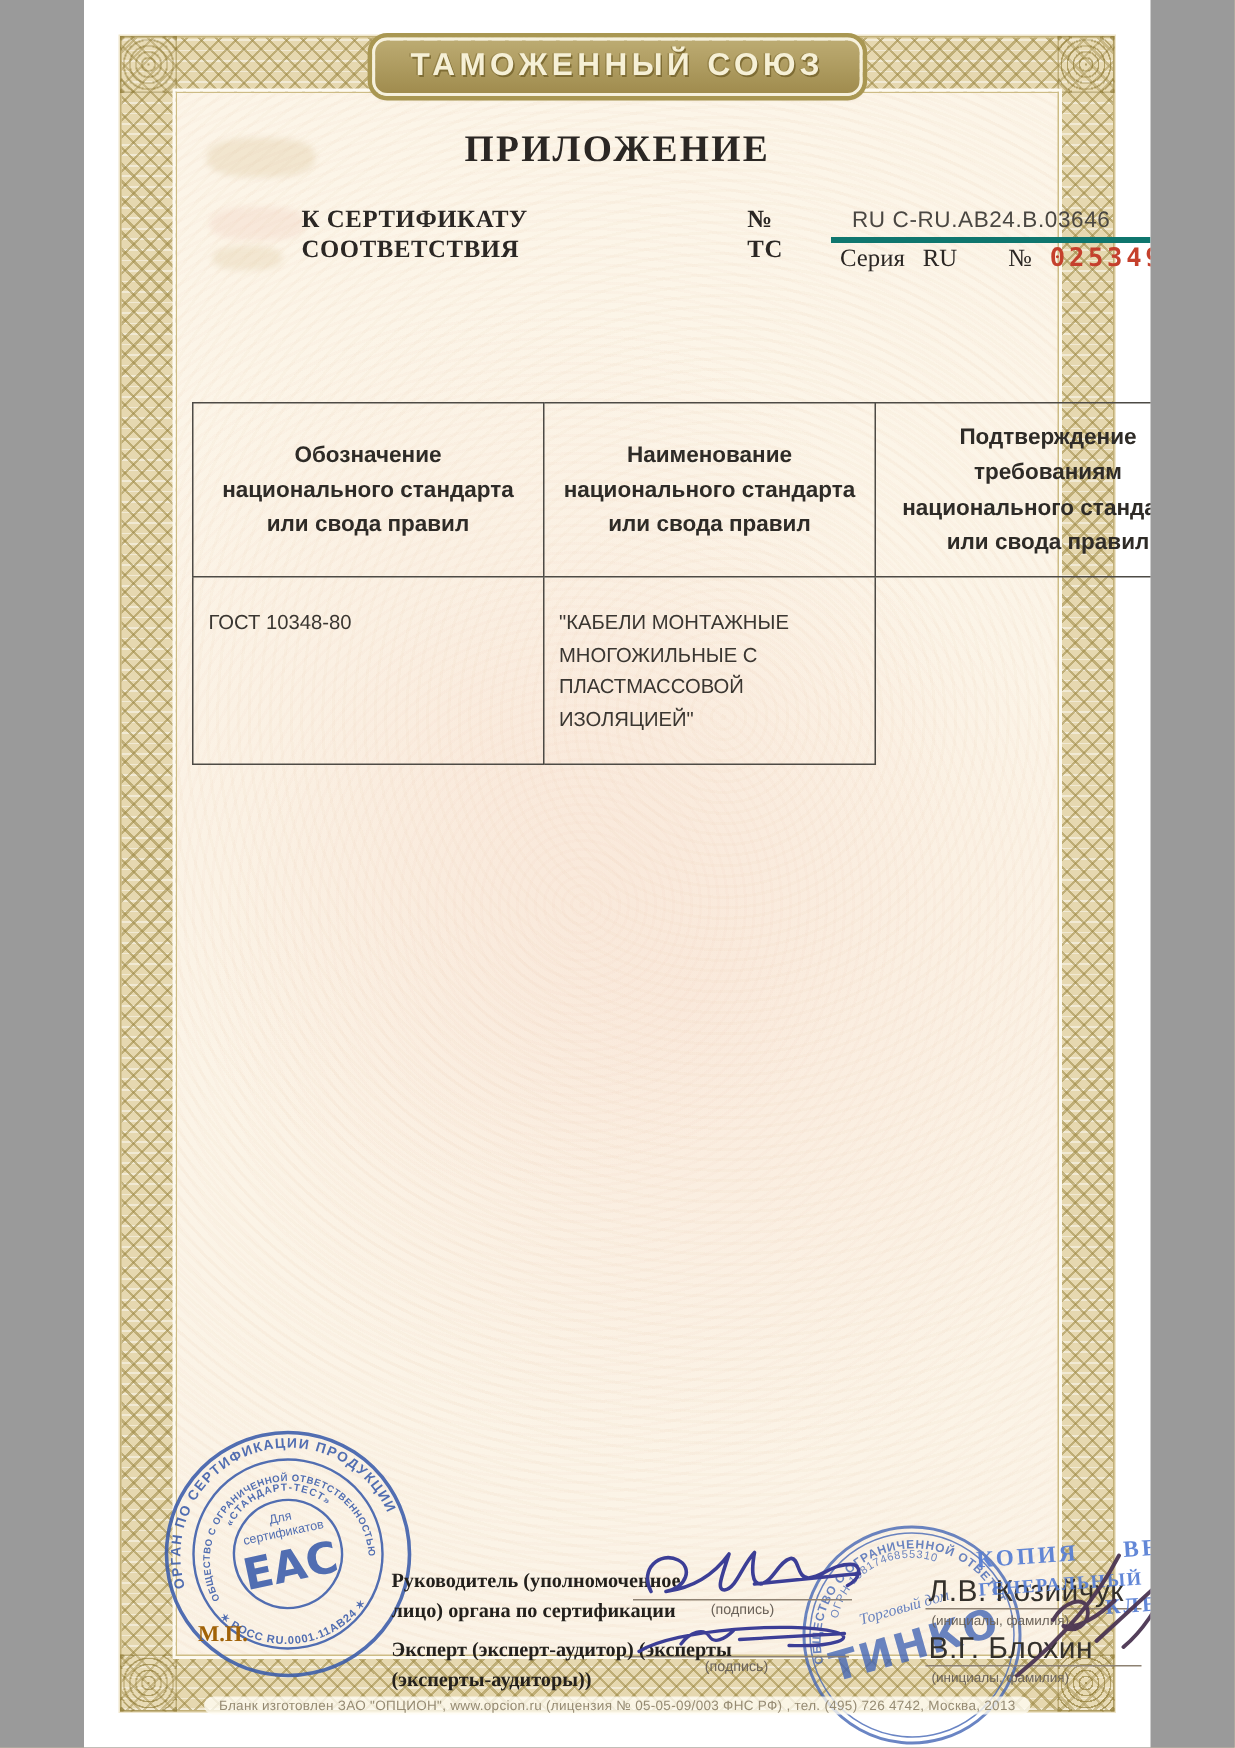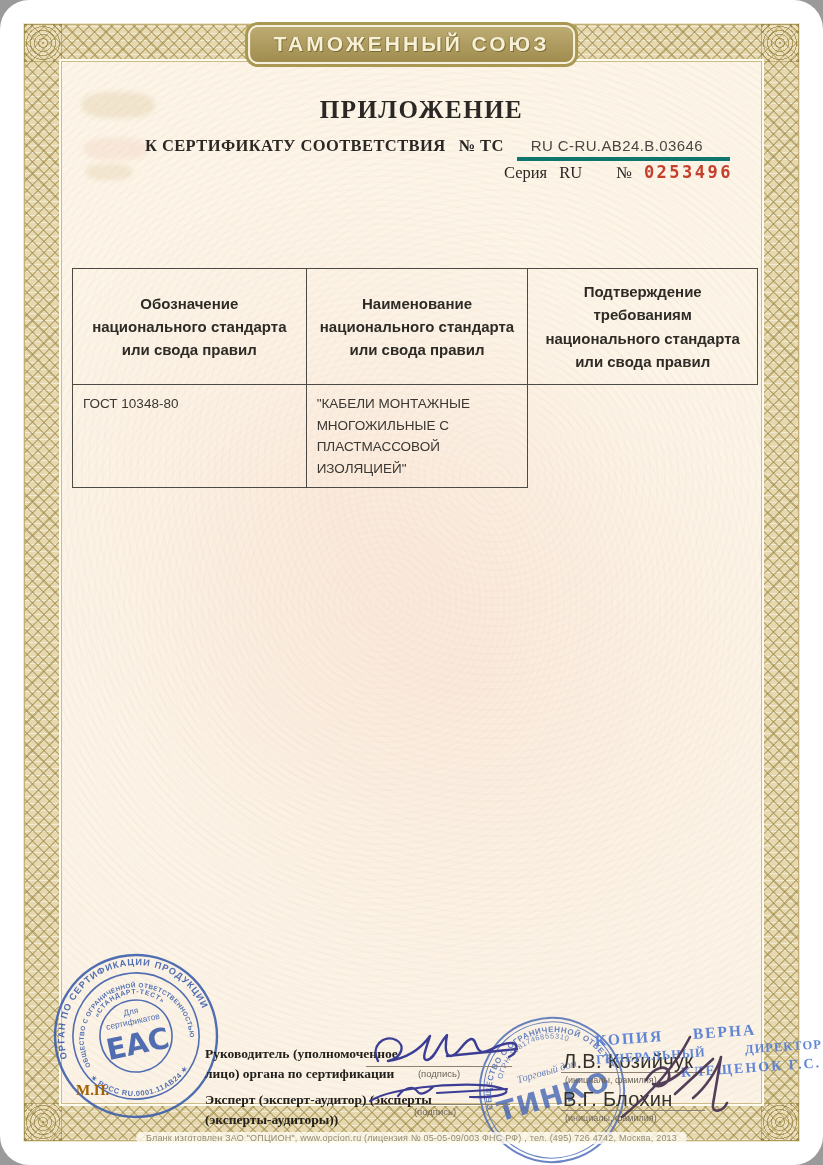--- a/index.html
+++ b/index.html
@@ -1,20 +1,19 @@
 <!DOCTYPE html>
 <html><head>
 <meta charset="utf-8">
 <style>
   html,body{margin:0;padding:0;background:#9a9a9a;}
   .page{
-    position:relative;width:823px;height:1165px;margin:0 auto;
+    position:relative;width:711px;height:1165px;margin:0 auto;
     background:#ffffff;overflow:hidden;
     font-family:"Liberation Sans",sans-serif;
-    border-radius:29px;
   }
   
   .border-band{
     position:absolute;inset:24px;
     background-color:#e6d8b0;
     background-image:
       repeating-linear-gradient(45deg, rgba(158,138,70,.55) 0 1.5px, transparent 1.5px 8px),
       repeating-linear-gradient(-45deg, rgba(158,138,70,.55) 0 1.5px, transparent 1.5px 8px),
       repeating-linear-gradient(0deg, rgba(255,255,255,.45) 0 1px, transparent 1px 7px);
     border:1px solid #c2b078;
@@ -47,21 +46,21 @@
     box-shadow:0 0 0 3px #a99752, 0 1px 3px rgba(70,55,20,.35);
     padding:5px 24px 6px;white-space:nowrap;z-index:5;
   }
   .banner span{
     font-weight:bold;font-size:21px;letter-spacing:3px;color:#f6f0d6;
     text-shadow:1px 1px 0 #7e6c34, -1px 0 0 rgba(126,108,52,.5);
     font-family:"Liberation Sans",sans-serif;
   }
   
   .doc-title{
-    position:absolute;top:86px;left:0;width:100%;text-align:center;margin:10px;
+    position:absolute;top:86px;left:0;width:100%;text-align:center;margin:0;
     font-family:"Liberation Serif",serif;font-weight:bold;font-size:25px;
     letter-spacing:1.5px;color:#2b2724;z-index:3;
   }
   .cert-line{
     position:absolute;left:145px;top:136px;display:flex;align-items:baseline;gap:13px;z-index:3;
   }
   .cert-line .lbl{
     font-family:"Liberation Serif",serif;font-weight:bold;font-size:16.5px;color:#2b2724;letter-spacing:.4px;
   }
   .cert-line .val{
@@ -87,21 +86,21 @@
   }
   table.std col:nth-child(1){width:234px}
   table.std col:nth-child(2){width:222px}
   table.std col:nth-child(3){width:230px}
   table.std th{
     border:1.4px solid #4d4a45;font-size:15px;font-weight:bold;color:#2e2b27;
     text-align:center;padding:11px 10px;line-height:1.55;height:66px;vertical-align:middle;
   }
   table.std td{
     font-size:13.5px;color:#3a3631;text-align:left;vertical-align:top;
-    padding:8px 10px;line-height:1.6;height:50px;
+    padding:19px 10px;line-height:1.6;height:50px;
   }
   td.c1{border-left:1.4px solid #4d4a45;border-right:1.4px solid #4d4a45;border-bottom:1.4px solid #4d4a45;}
   td.c2{border-right:1.4px solid #4d4a45;border-bottom:1.4px solid #4d4a45;}
   td.c3{border:none;}
   
   .mp{position:absolute;left:76px;top:1059px;font-family:"Liberation Serif",serif;font-weight:bold;font-size:15px;color:#a16207;z-index:4;margin-top:23px;}
   .sig-label{
     position:absolute;font-family:"Liberation Serif",serif;font-weight:bold;
     font-size:13.5px;line-height:1.5;color:#23201c;z-index:4;margin-left:25px;
   }

